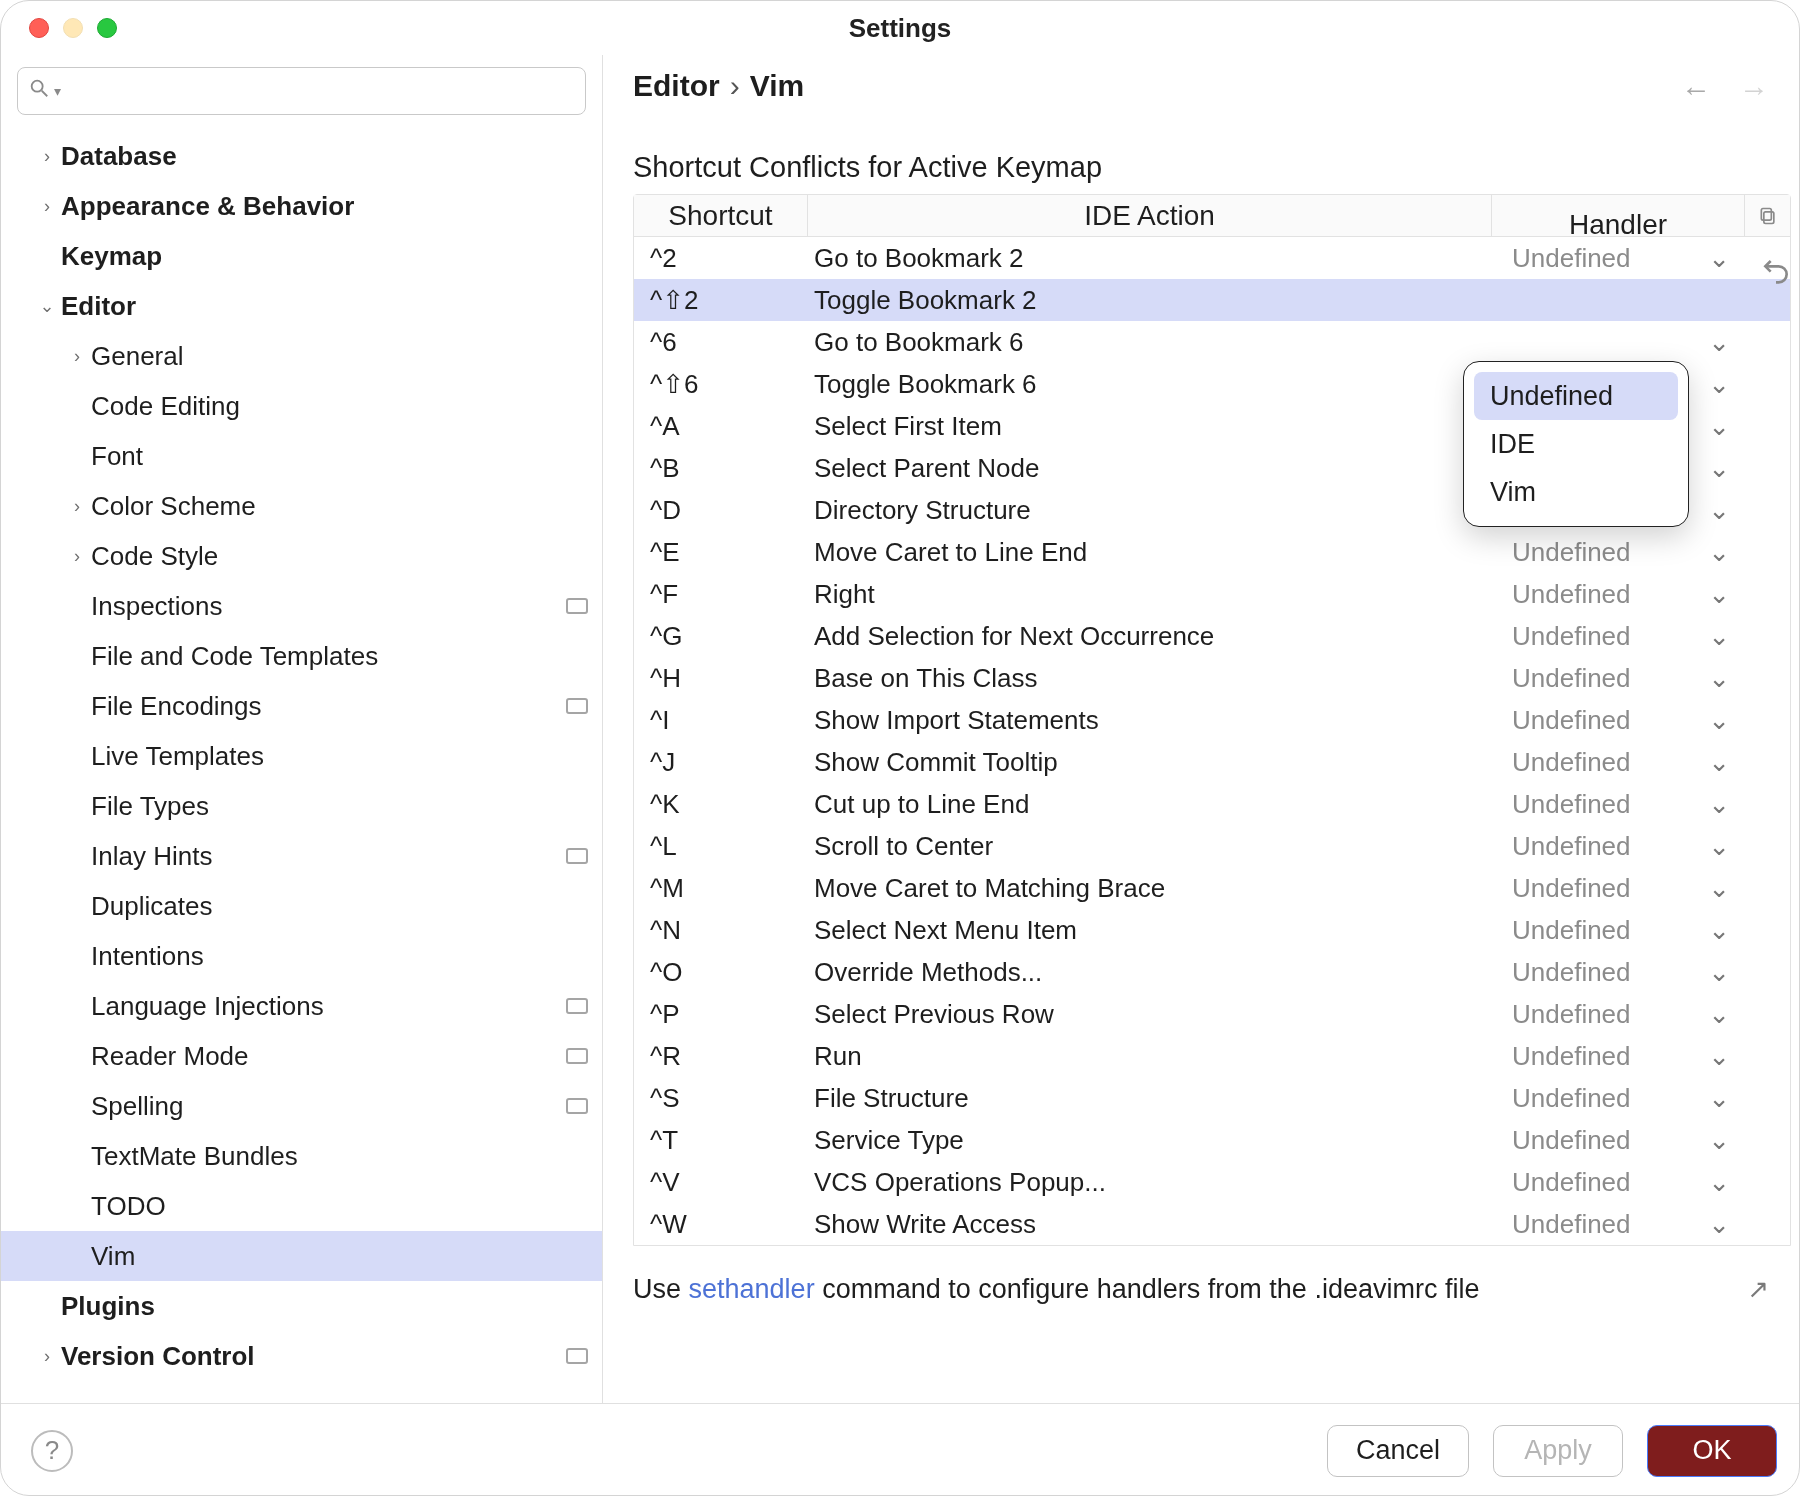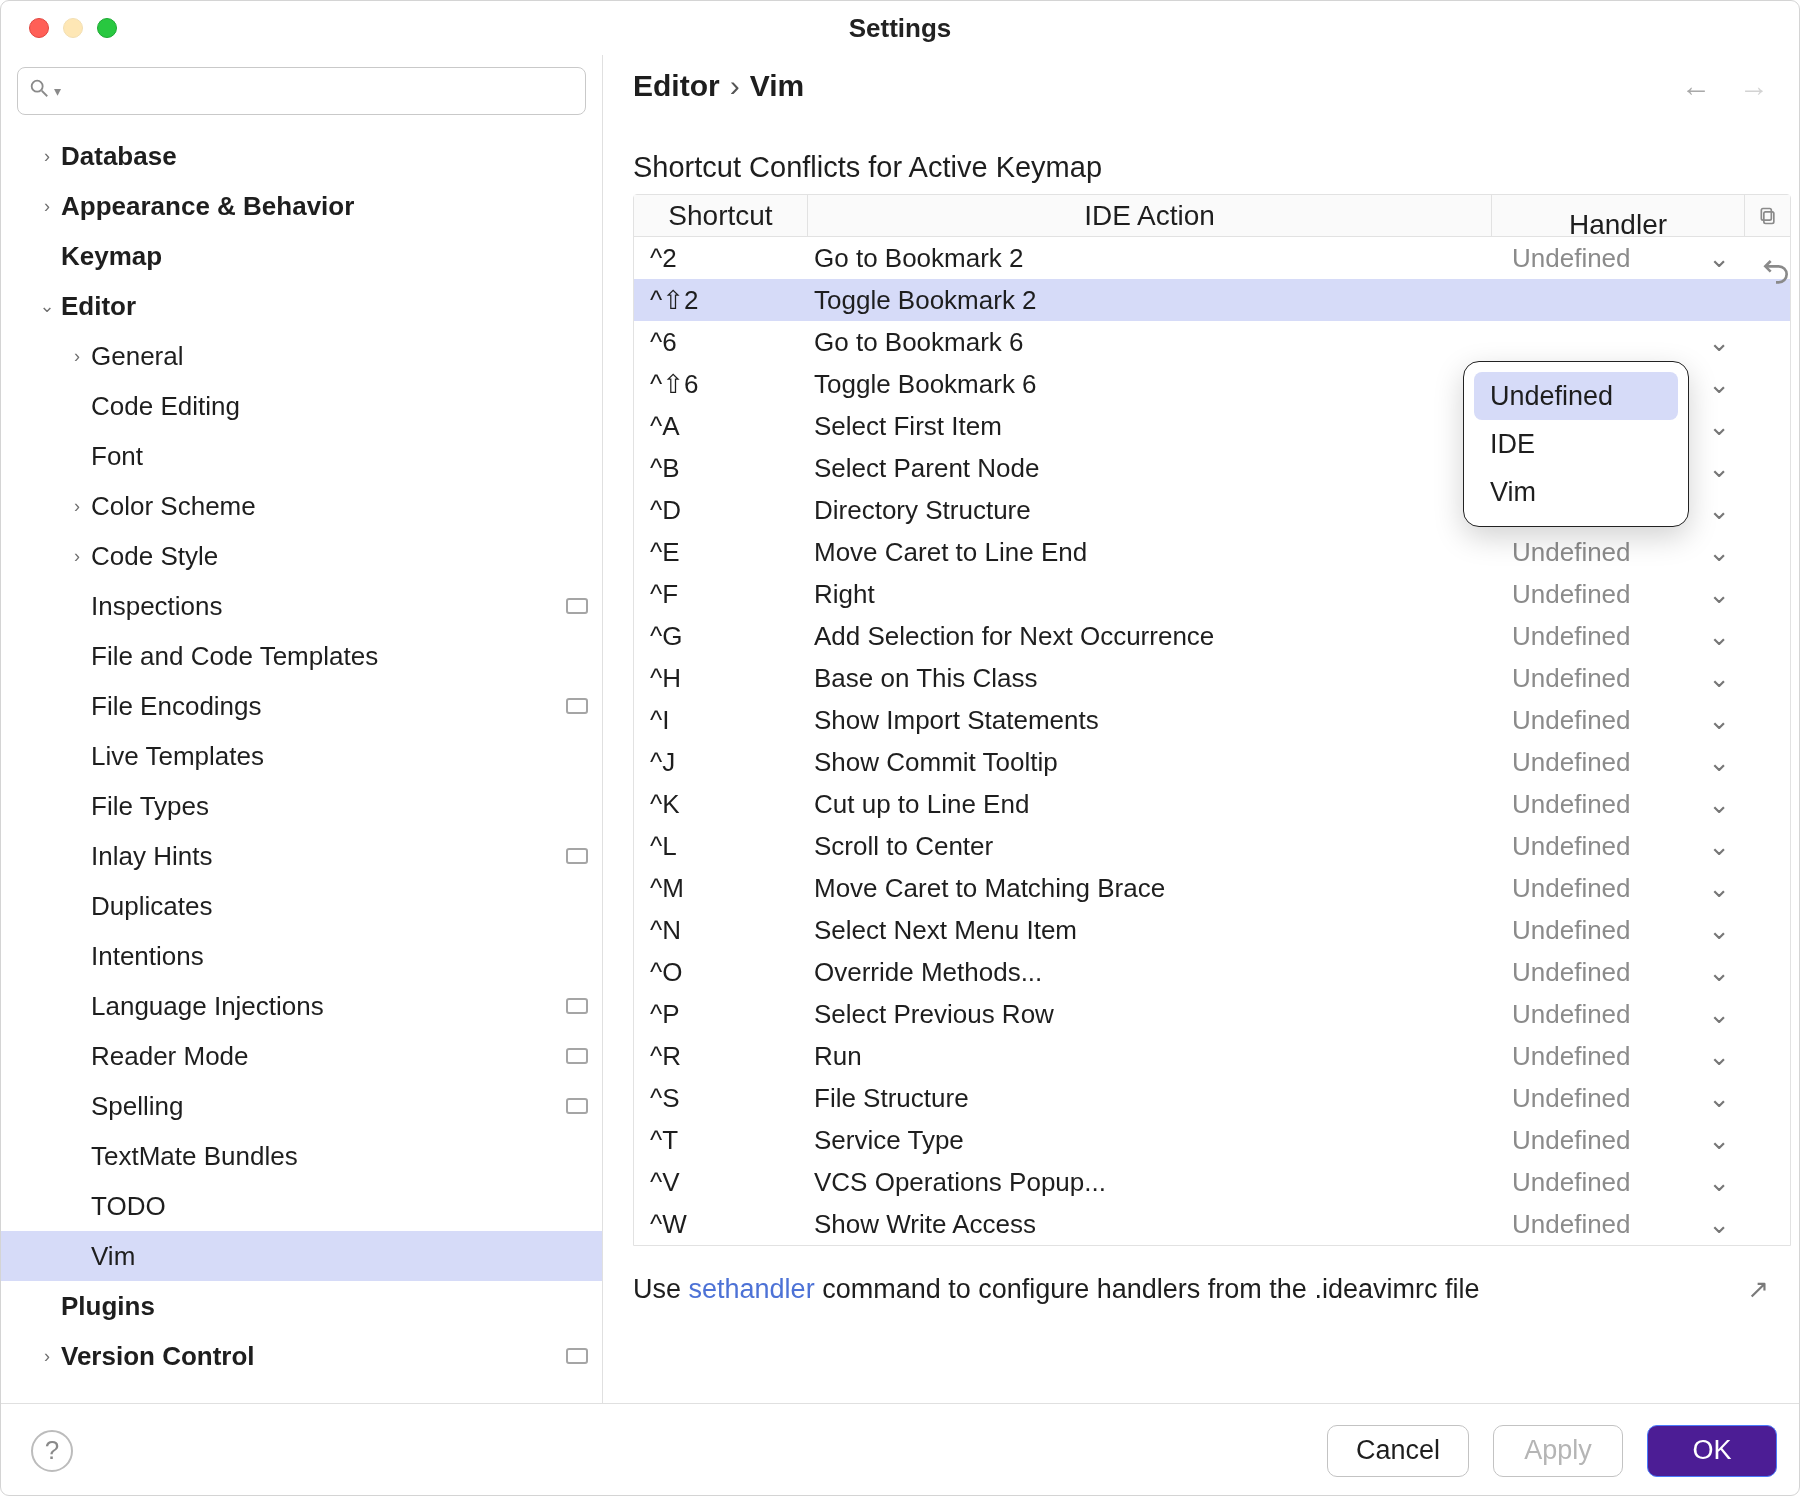--- a/index.html
+++ b/index.html
@@ -7,21 +7,21 @@
     margin: 0; padding: 0;
     width: 1800px; height: 1496px;
     font-family: -apple-system, "Helvetica Neue", Arial, sans-serif;
     font-size: 26px;
     color: #1e1e1e;
     background: #ffffff;
   }
   .window {
     width: 1800px; height: 1496px;
     border: 1px solid #d4d4d4;
-    border-radius: 9px;
+    border-radius: 29px;
     background: #fff;
     position: relative;
     overflow: hidden;
   }
   
   .titlebar {
     height: 54px;
     display: flex;
     align-items: center;
     position: relative;
@@ -209,21 +209,21 @@
     height:52px;
     min-width:130px;
     padding:0 28px;
     border-radius:10px;
     border:1px solid #c3c3c3;
     background:#fff;
     font-size:27px;
     display:flex; align-items:center; justify-content:center;
   }
   .btn.disabled { color:#b5b5b5; }
-  .btn.primary { background:#4c1d95; border-color:#4a7bfc; color:#fff; }
+  .btn.primary { background:#7f1d1d; border-color:#4a7bfc; color:#fff; }
 </style>
 </head>
 <body>
 
 <div class="window">
 
   <div class="titlebar">
     <div class="traffic">
       <div class="dot red"></div>
       <div class="dot yellow"></div>

